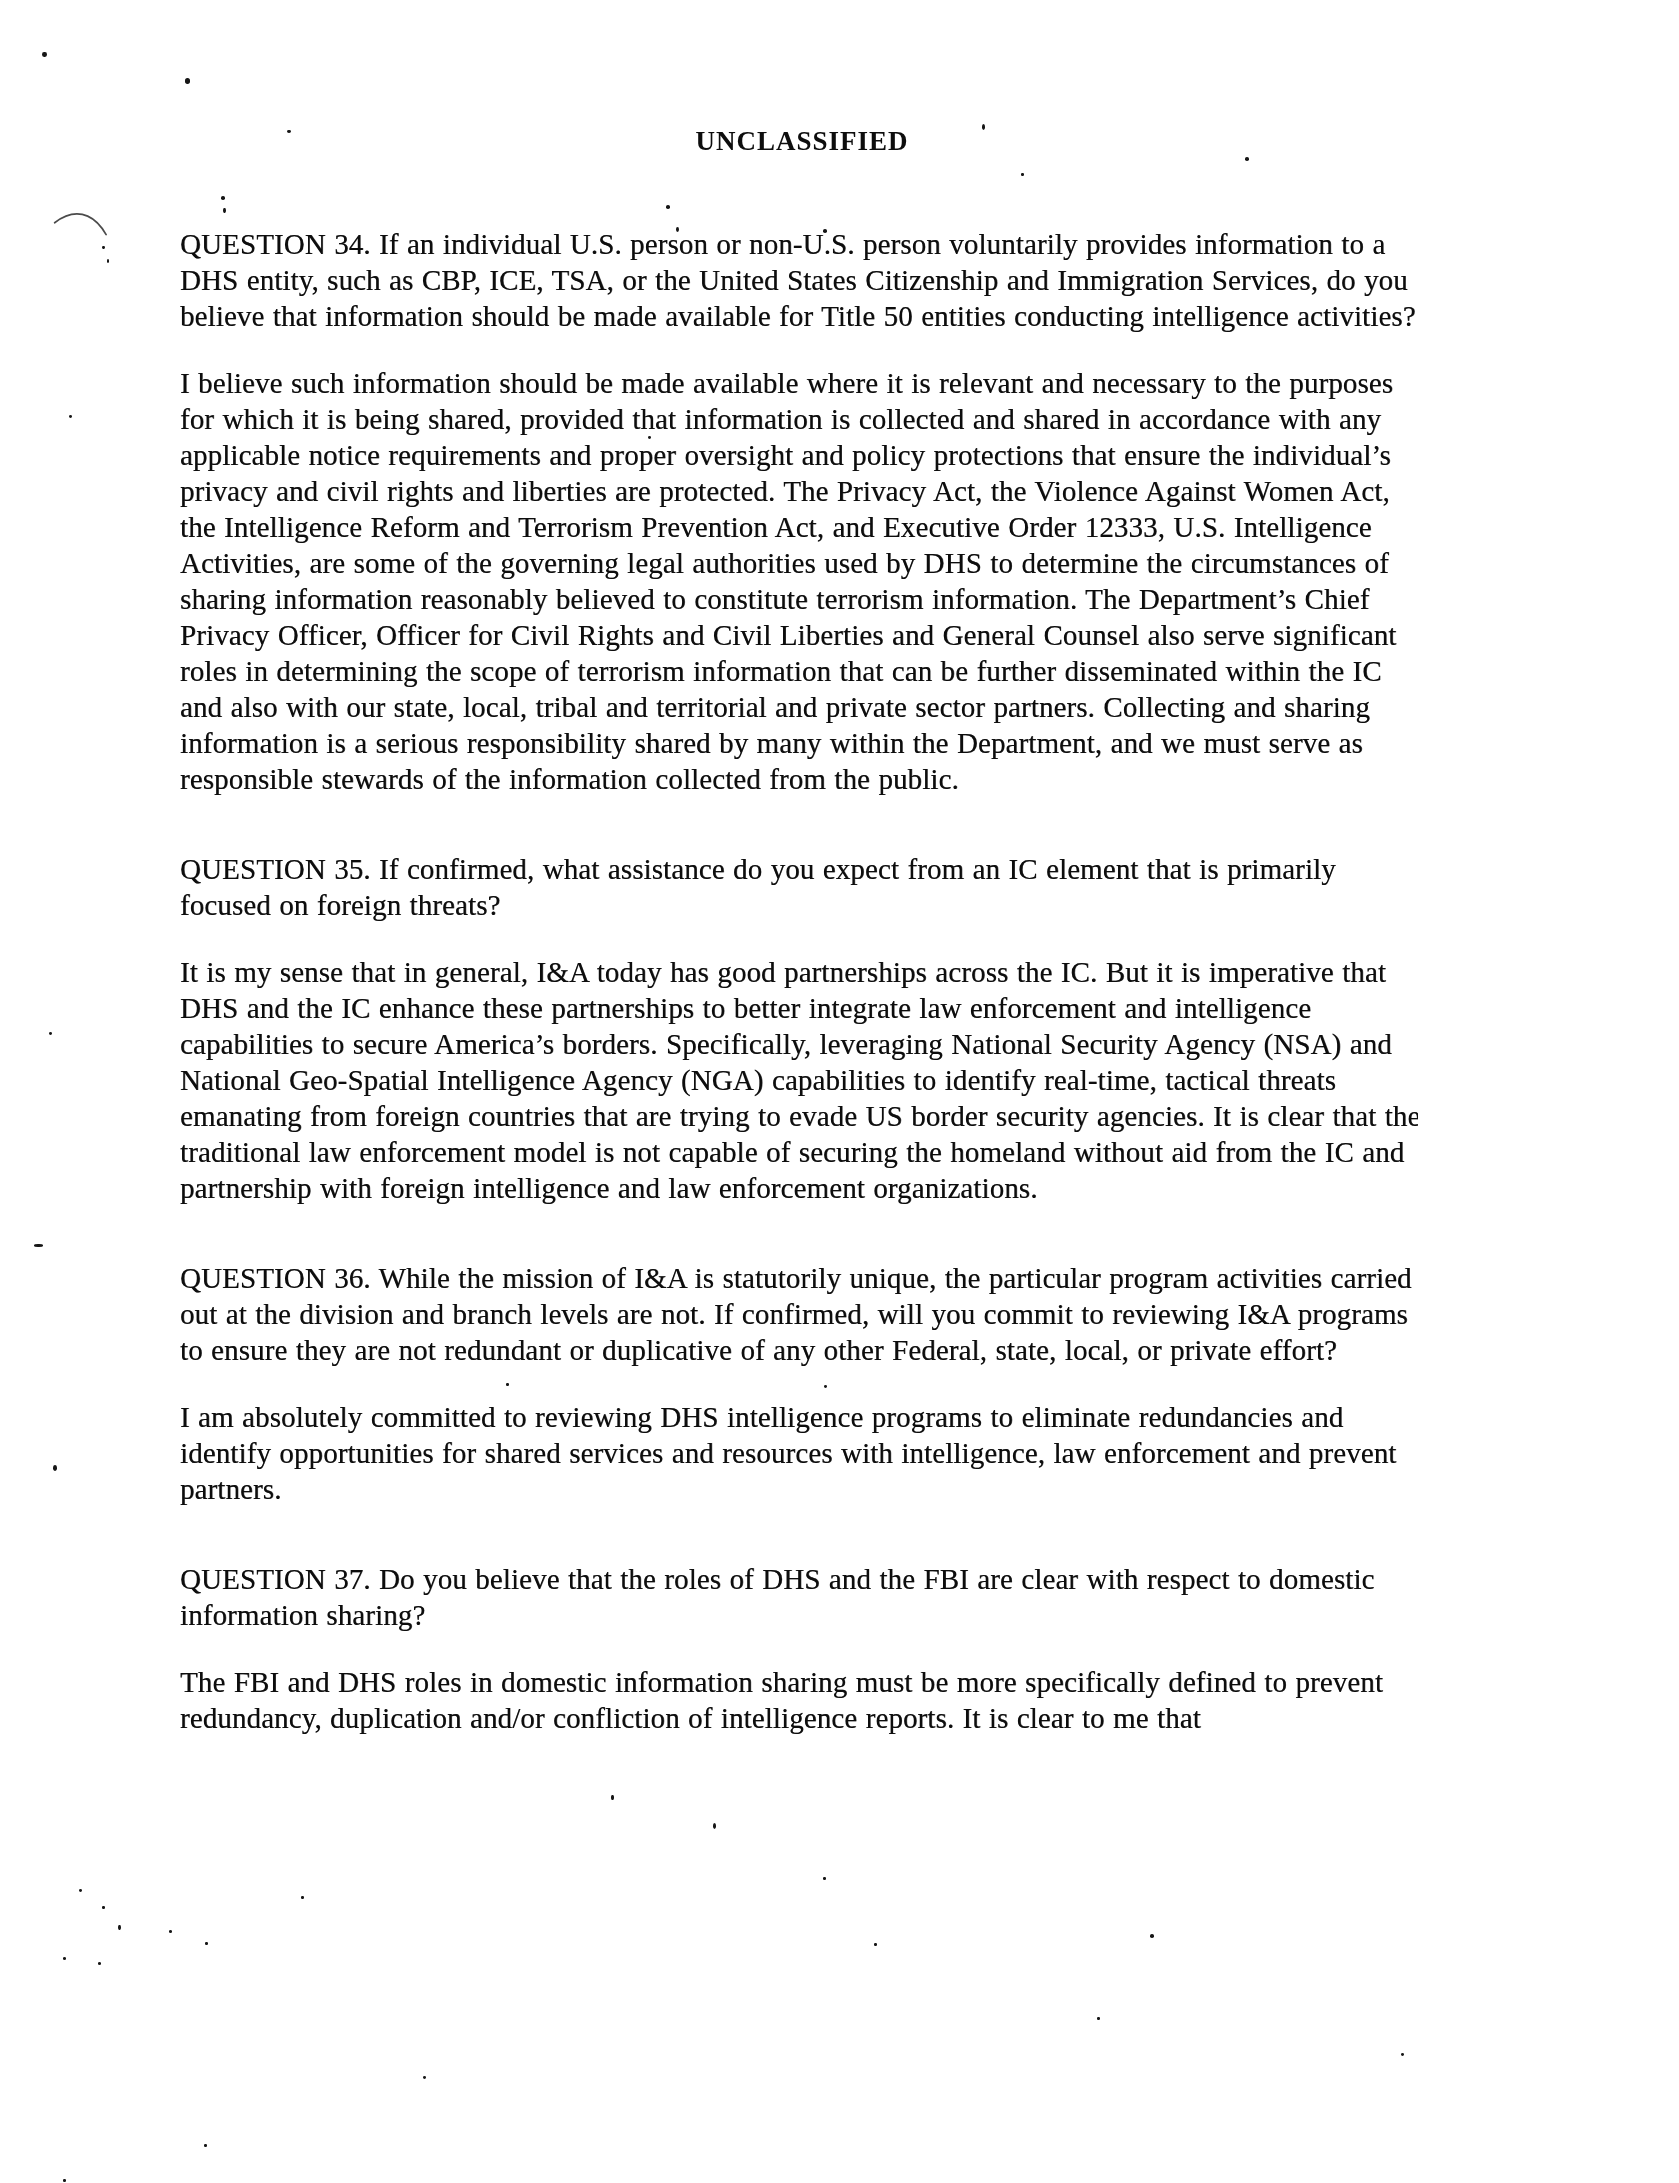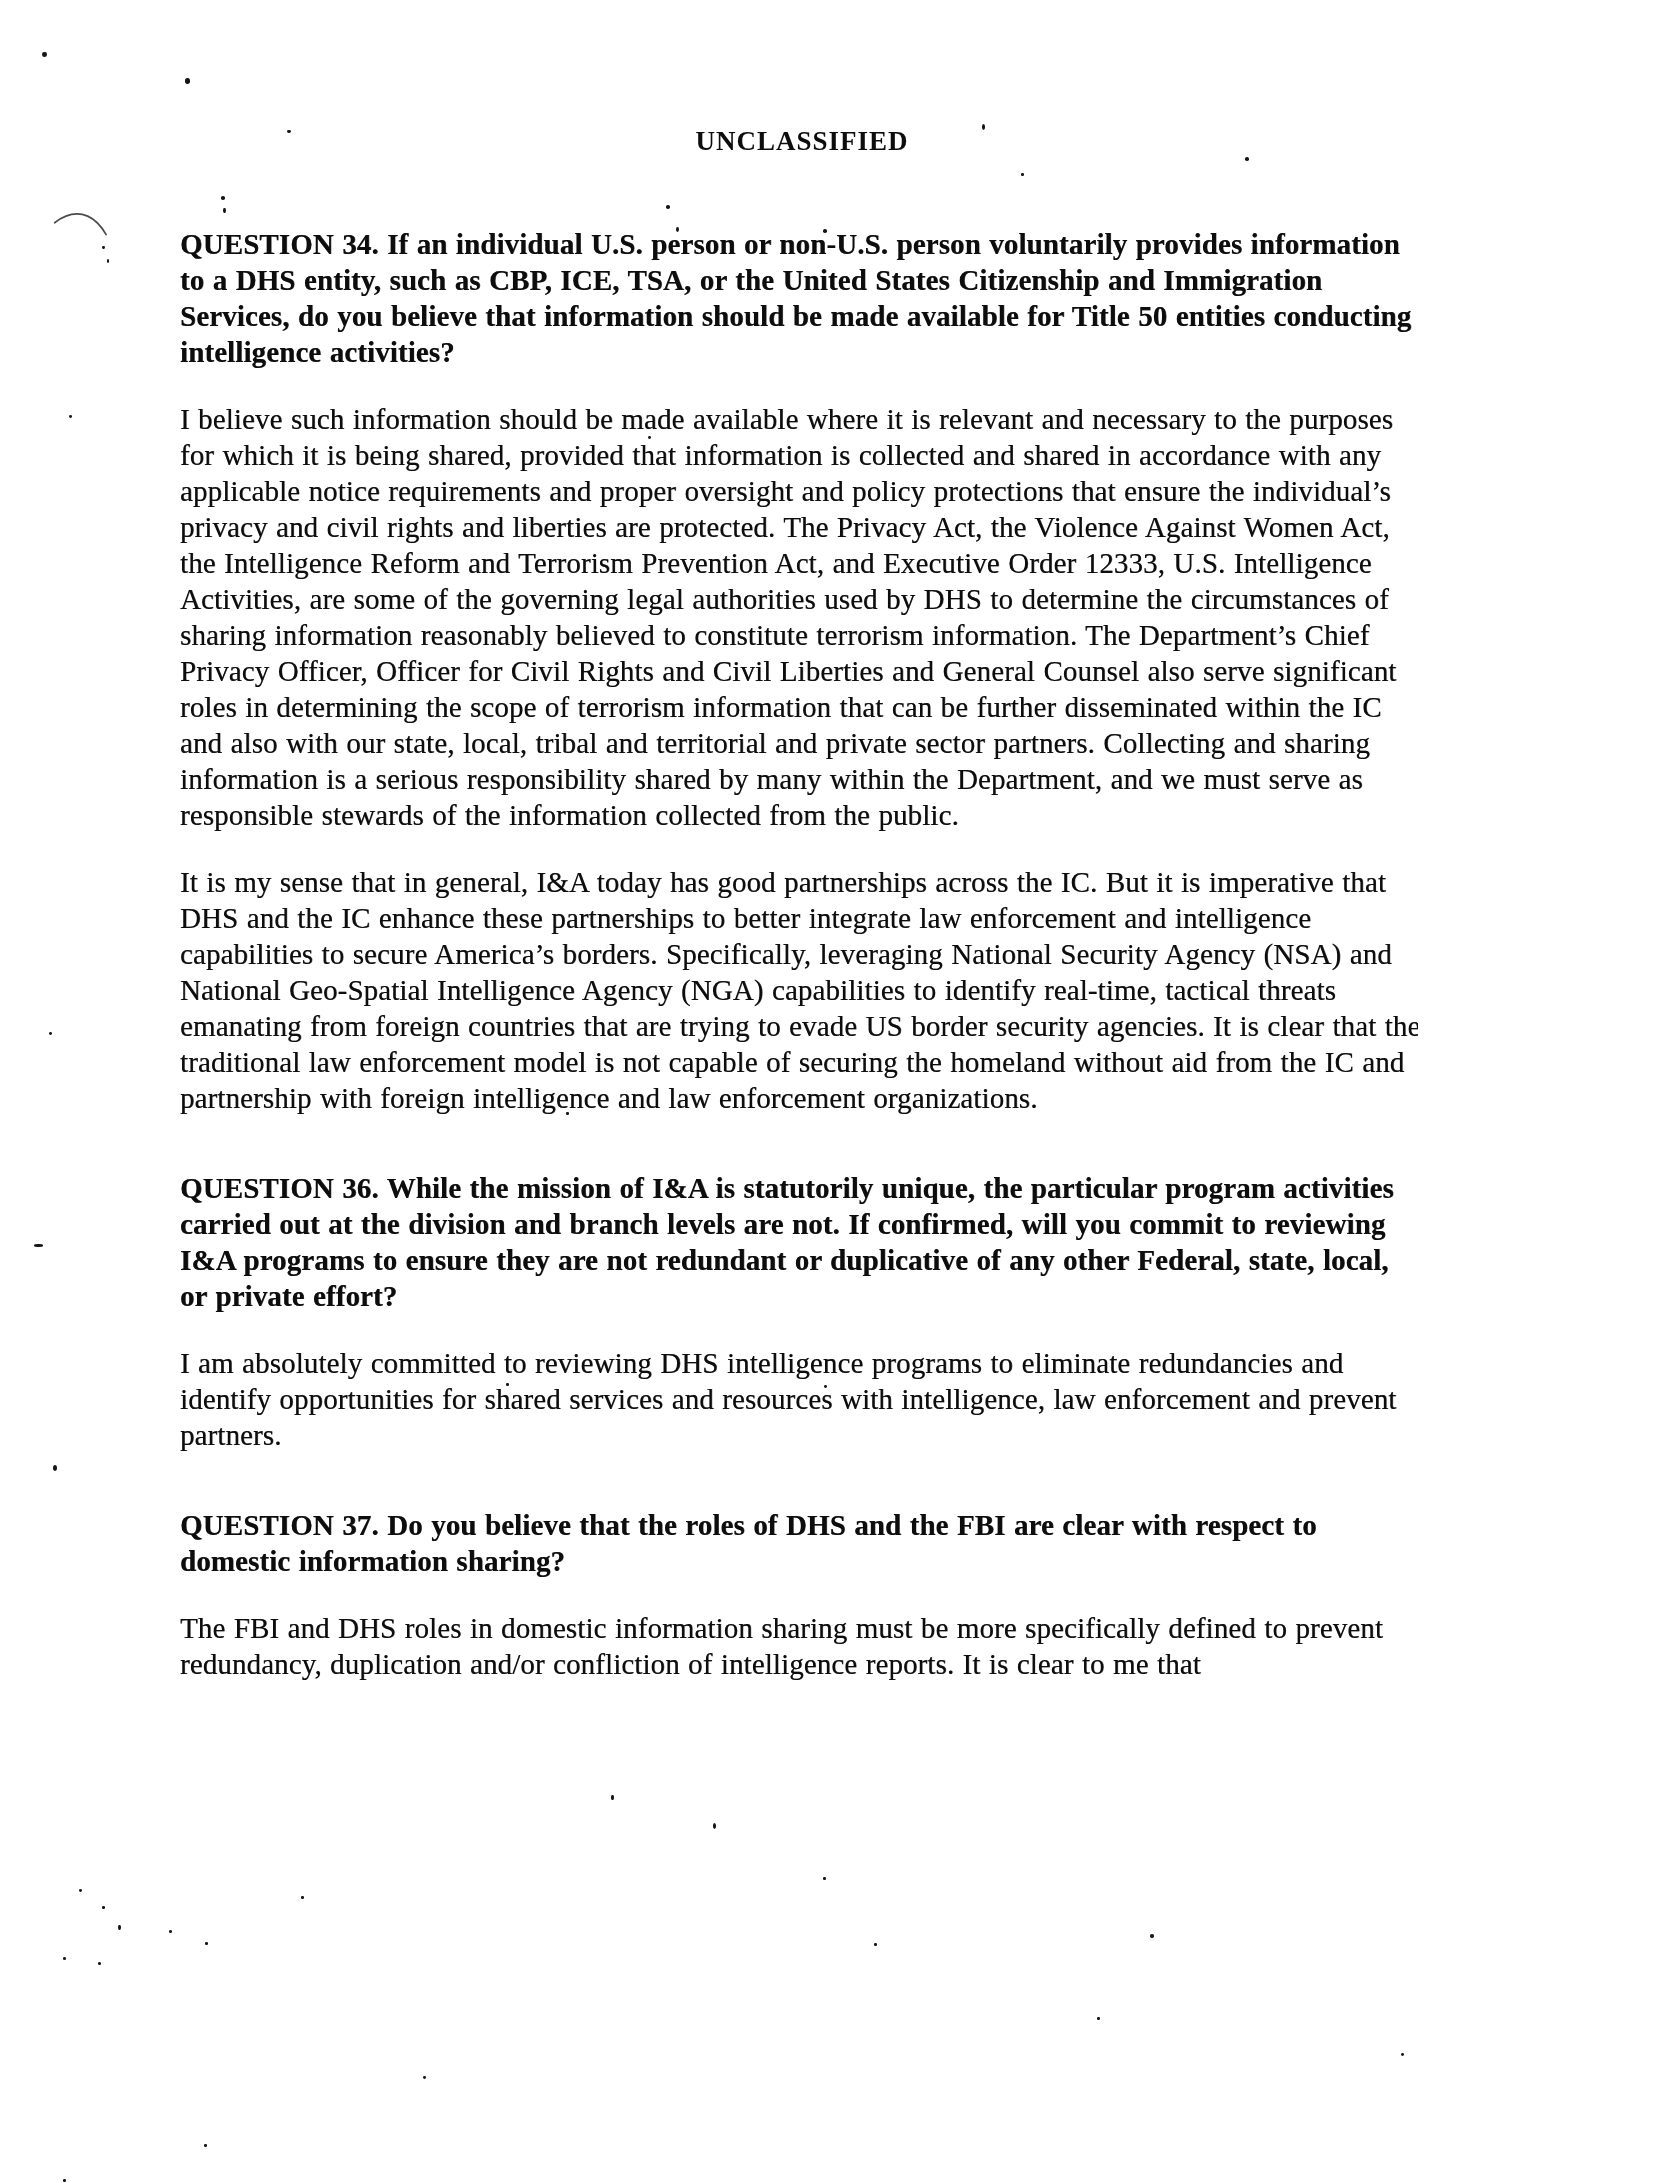--- a/index.html
+++ b/index.html
@@ -32,21 +32,21 @@
   .content p {
     margin: 0;
     font-size: 29px;
     line-height: 36px;
     letter-spacing: 0.1px;
     word-spacing: 1px;
     text-align: left;
     text-shadow: 0.4px 0.3px 0 rgba(10,10,10,0.6);
   }
   .content p.q {
-    font-weight: bold;
+    font-weight: normal;
     margin-top: 54px;
   }
   .content p.q.first {
     margin-top: 70px;
   }
   .content p.a {
     font-weight: normal;
     margin-top: 31px;
   }
   .page-number {
@@ -138,20 +138,21 @@
   <svg class="pen-arc" width="66" height="40" viewBox="0 0 100 60">
     <path d="M4,22 Q30,2 54,12 Q70,19 82,40" stroke="#2b2b2b" stroke-width="2.6" fill="none" stroke-linecap="round" opacity="0.85"></path>
   </svg>
 
   <div class="content">
     <div class="classification">UNCLASSIFIED</div>
 
     <p class="q first">QUESTION 34. If an individual U.S. person or non-U.S. person voluntarily provides information to a DHS entity, such as CBP, ICE, TSA, or the United States Citizenship and Immigration Services, do you believe that information should be made available for Title 50 entities conducting intelligence activities?</p>
     <p class="a">I believe such information should be made available where it is relevant and necessary to the purposes for which it is being shared, provided that information is collected and shared in accordance with any applicable notice requirements and proper oversight and policy protections that ensure the individual’s privacy and civil rights and liberties are protected.  The Privacy Act, the Violence Against Women Act, the Intelligence Reform and Terrorism Prevention Act, and Executive Order 12333, U.S. Intelligence Activities, are some of the governing legal authorities used by DHS to determine the circumstances of sharing information reasonably believed to constitute terrorism information.  The Department’s Chief Privacy Officer, Officer for Civil Rights and Civil Liberties and General Counsel also serve significant roles in determining the scope of terrorism information that can be further disseminated within the IC and also with our state, local, tribal and territorial and private sector partners.  Collecting and sharing information is a serious responsibility shared by many within the Department, and we must serve as responsible stewards of the information collected from the public.</p>
 
+    <p class="q">QUESTION 35. If confirmed, what assistance do you expect from an IC element that is primarily focused on foreign threats?</p>
     <p class="a">It is my sense that in general, I&amp;A today has good partnerships across the IC.  But it is imperative that DHS and the IC enhance these partnerships to better integrate law enforcement and intelligence capabilities to secure America’s borders.  Specifically, leveraging National Security Agency (NSA) and National Geo-Spatial Intelligence Agency (NGA) capabilities to identify real-time, tactical threats emanating from foreign countries that are trying to evade US border security agencies.  It is clear that the traditional law enforcement model is not capable of securing the homeland without aid from the IC and partnership with foreign intelligence and law enforcement organizations.</p>
 
     <p class="q">QUESTION 36. While the mission of I&amp;A is statutorily unique, the particular program activities carried out at the division and branch levels are not.  If confirmed, will you commit to reviewing I&amp;A programs to ensure they are not redundant or duplicative of any other Federal, state, local, or private effort?</p>
     <p class="a">I am absolutely committed to reviewing DHS intelligence programs to eliminate redundancies and identify opportunities for shared services and resources with intelligence, law enforcement and prevent partners.</p>
 
     <p class="q">QUESTION 37. Do you believe that the roles of DHS and the FBI are clear with respect to domestic information sharing?</p>
     <p class="a">The FBI and DHS roles in domestic information sharing must be more specifically defined to prevent redundancy, duplication and/or confliction of intelligence reports.  It is clear to me that</p>
   </div>
 
 

